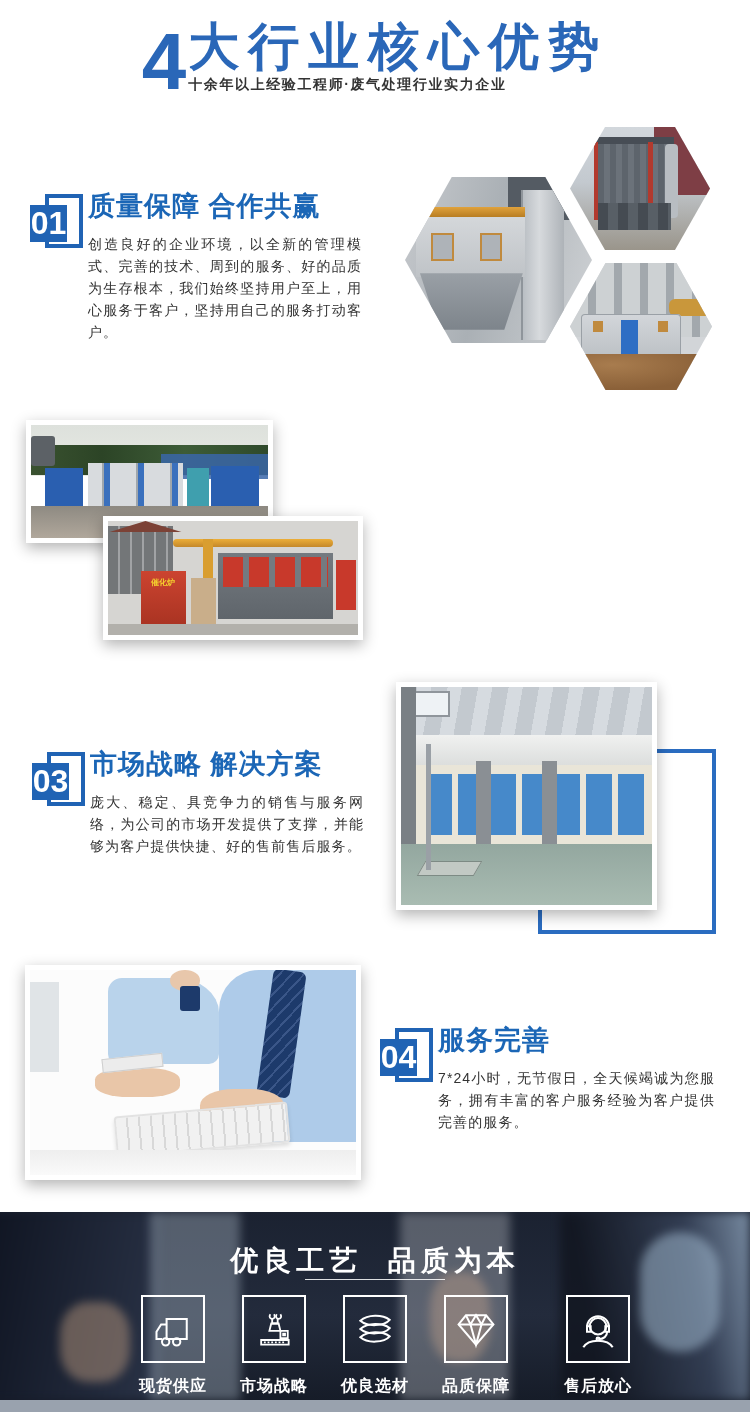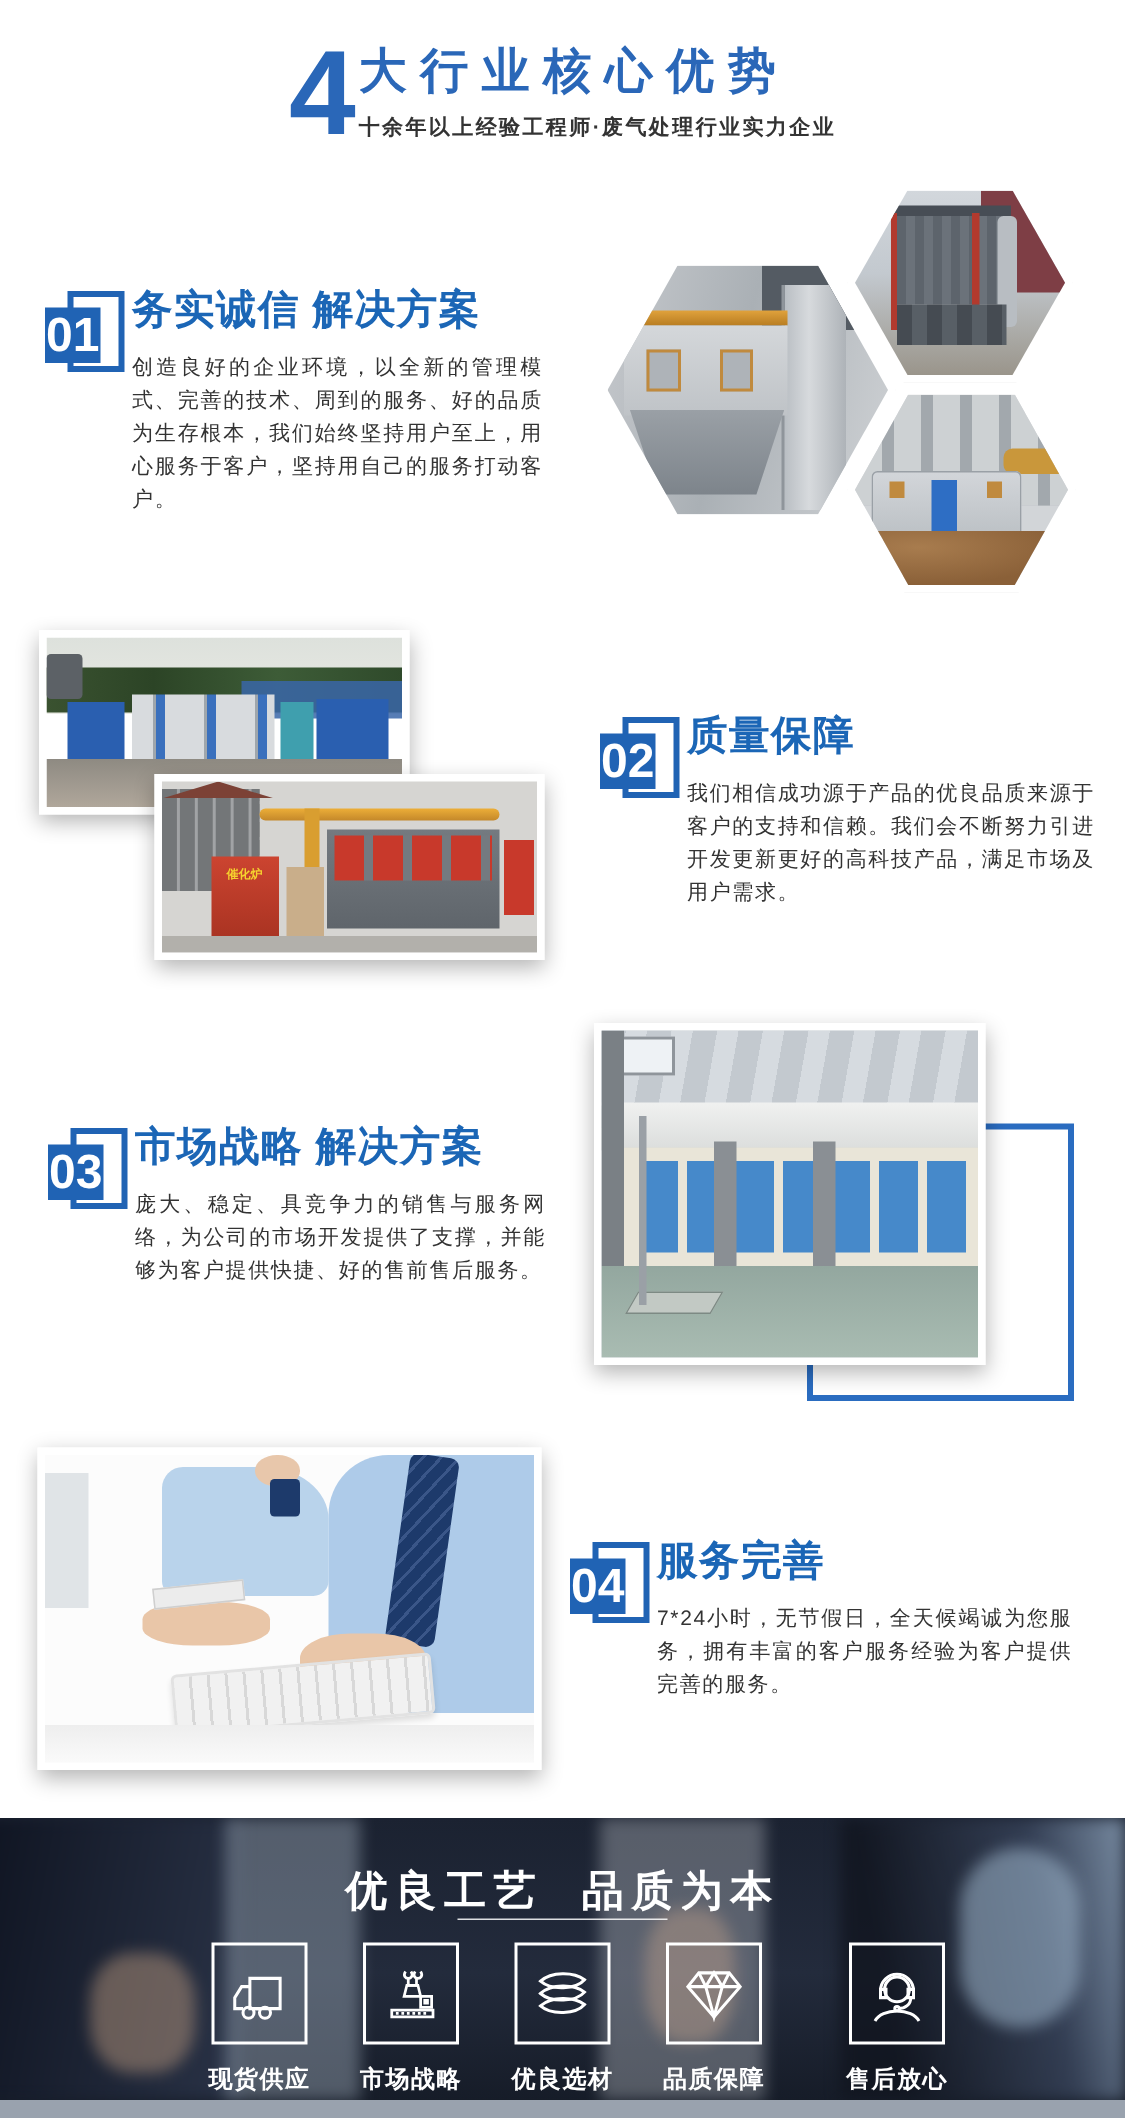--- a/index.html
+++ b/index.html
@@ -3,21 +3,21 @@
 <meta charset="utf-8">
 <style>
   html,body{margin:0;padding:0;background:#fff;}
   body{font-family:"Liberation Sans","DejaVu Sans",sans-serif;}
   #page{position:relative;width:750px;height:1412px;margin:0 auto;background:#fff;overflow:hidden;}
 
   
   .header{position:absolute;top:24px;left:0;width:750px;display:flex;justify-content:center;align-items:flex-start;}
   .big-num{font-size:80px;line-height:76px;font-weight:bold;color:#2a67b8;margin-right:2px;}
   .head-col{display:flex;flex-direction:column;}
-  .head-title{font-size:32px;line-height:46px;font-weight:bold;color:#2a67b8;letter-spacing:9px;white-space:nowrap;}
+  .head-title{font-size:51px;line-height:46px;font-weight:bold;color:#2a67b8;letter-spacing:9px;white-space:nowrap;}
   .head-sub{font-size:14px;font-weight:bold;color:#333;letter-spacing:1.6px;margin-top:6px;white-space:nowrap;}
 
   
   .feature{position:absolute;}
   .badge{position:absolute;left:0;top:6px;width:60px;height:58px;}
   .badge .outline{position:absolute;left:15px;top:0;width:30px;height:46px;border:4px solid #2063b4;}
   .badge .num{position:absolute;left:0;top:11px;width:37px;height:37px;background:#2063b4;color:#fff;
     font-size:32px;font-weight:bold;display:flex;align-items:center;justify-content:center;}
   .f-content{margin-left:58px;}
   .f-title{font-size:27px;font-weight:bold;color:#1b66b6;letter-spacing:1px;white-space:nowrap;}
@@ -62,21 +62,21 @@
       <div class="head-sub">十余年以上经验工程师·废气处理行业实力企业</div>
     </div>
   </div>
 
   <div class="feature" style="left:30px;top:188px;width:332px;">
     <div class="badge">
       <div class="outline"></div>
       <div class="num">01</div>
     </div>
     <div class="f-content" style="width:274px;">
-      <div class="f-title">务实诚信 解决方案</div>
+      <div class="f-title">质量保障 合作共赢</div>
       <div class="f-body">创造良好的企业环境，以全新的管理模式、完善的技术、周到的服务、好的品质为生存根本，我们始终坚持用户至上，用心服务于客户，坚持用自己的服务打动客户。</div>
     </div>
   </div>
 
   <div class="hexwrap">
 
     <div class="hex" style="left:5px;top:57px;width:197px;height:176px;">
       <div class="hex-in" style="background:linear-gradient(105deg,#c6c9cd,#aab0b5 45%,#cfd2d5);">
         <div class="abs" style="left:55%;top:0;width:45%;height:26%;background:#545b63;"></div>
         <div class="abs" style="left:62%;top:8%;width:22%;height:90%;background:linear-gradient(90deg,#b9bec3,#d7dadd 40%,#aeb3b8);border-left:2px solid #8f959b;"></div>
@@ -136,30 +136,20 @@
       <div class="abs" style="left:46%;top:32%;width:42%;height:26%;background:repeating-linear-gradient(90deg,#c8392b 0 20px,#747a80 20px 26px);"></div>
       <div class="abs" style="left:91%;top:34%;width:8%;height:44%;background:#c8392b;"></div>
       <div class="abs" style="left:13%;top:44%;width:18%;height:48%;background:linear-gradient(180deg,#cc4430,#a93322);display:flex;align-items:flex-start;justify-content:center;">
         <span style="margin-top:6px;font-size:8px;color:#f5d12e;font-weight:bold;">催化炉</span>
       </div>
       <div class="abs" style="left:33%;top:50%;width:10%;height:40%;background:#c9ae8a;"></div>
       <div class="abs" style="left:0;top:90%;width:100%;height:10%;background:#b2b0ab;"></div>
     </div>
   </div>
 
-  <div class="feature" style="left:400px;top:472px;width:330px;">
-    <div class="badge">
-      <div class="outline"></div>
-      <div class="num">02</div>
-    </div>
-    <div class="f-content" style="width:272px;">
-      <div class="f-title">质量保障</div>
-      <div class="f-body">我们相信成功源于产品的优良品质来源于客户的支持和信赖。我们会不断努力引进开发更新更好的高科技产品，满足市场及用户需求。</div>
-    </div>
-  </div>
 
   <div class="blue-rect" style="left:538px;top:749px;width:170px;height:177px;"></div>
   <div class="photo" style="left:396px;top:682px;width:251px;height:218px;">
     <div class="ph-in" style="background:#cdd3d8;">
       <div class="abs" style="left:0;top:0;width:100%;height:30%;background:repeating-linear-gradient(100deg,#c3c9cf 0 16px,#d6dbe0 16px 30px);"></div>
       <div class="abs" style="left:2%;top:2%;width:16%;height:10%;background:#eef2f5;border:2px solid #8f959b;"></div>
       <div class="abs" style="left:0;top:22%;width:100%;height:14%;background:linear-gradient(180deg,#f0f1f0,#dcdedd);box-shadow:0 2px 0 #b9bec3;"></div>
       <div class="abs" style="left:0;top:0;width:6%;height:72%;background:#7a8085;"></div>
       <div class="abs" style="left:6%;top:36%;width:94%;height:36%;background:#e9e5d8;"></div>
       <div class="abs" style="left:10%;top:40%;width:88%;height:28%;background:repeating-linear-gradient(90deg,#4689ca 0 26px,#e9e5d8 26px 32px);"></div>

